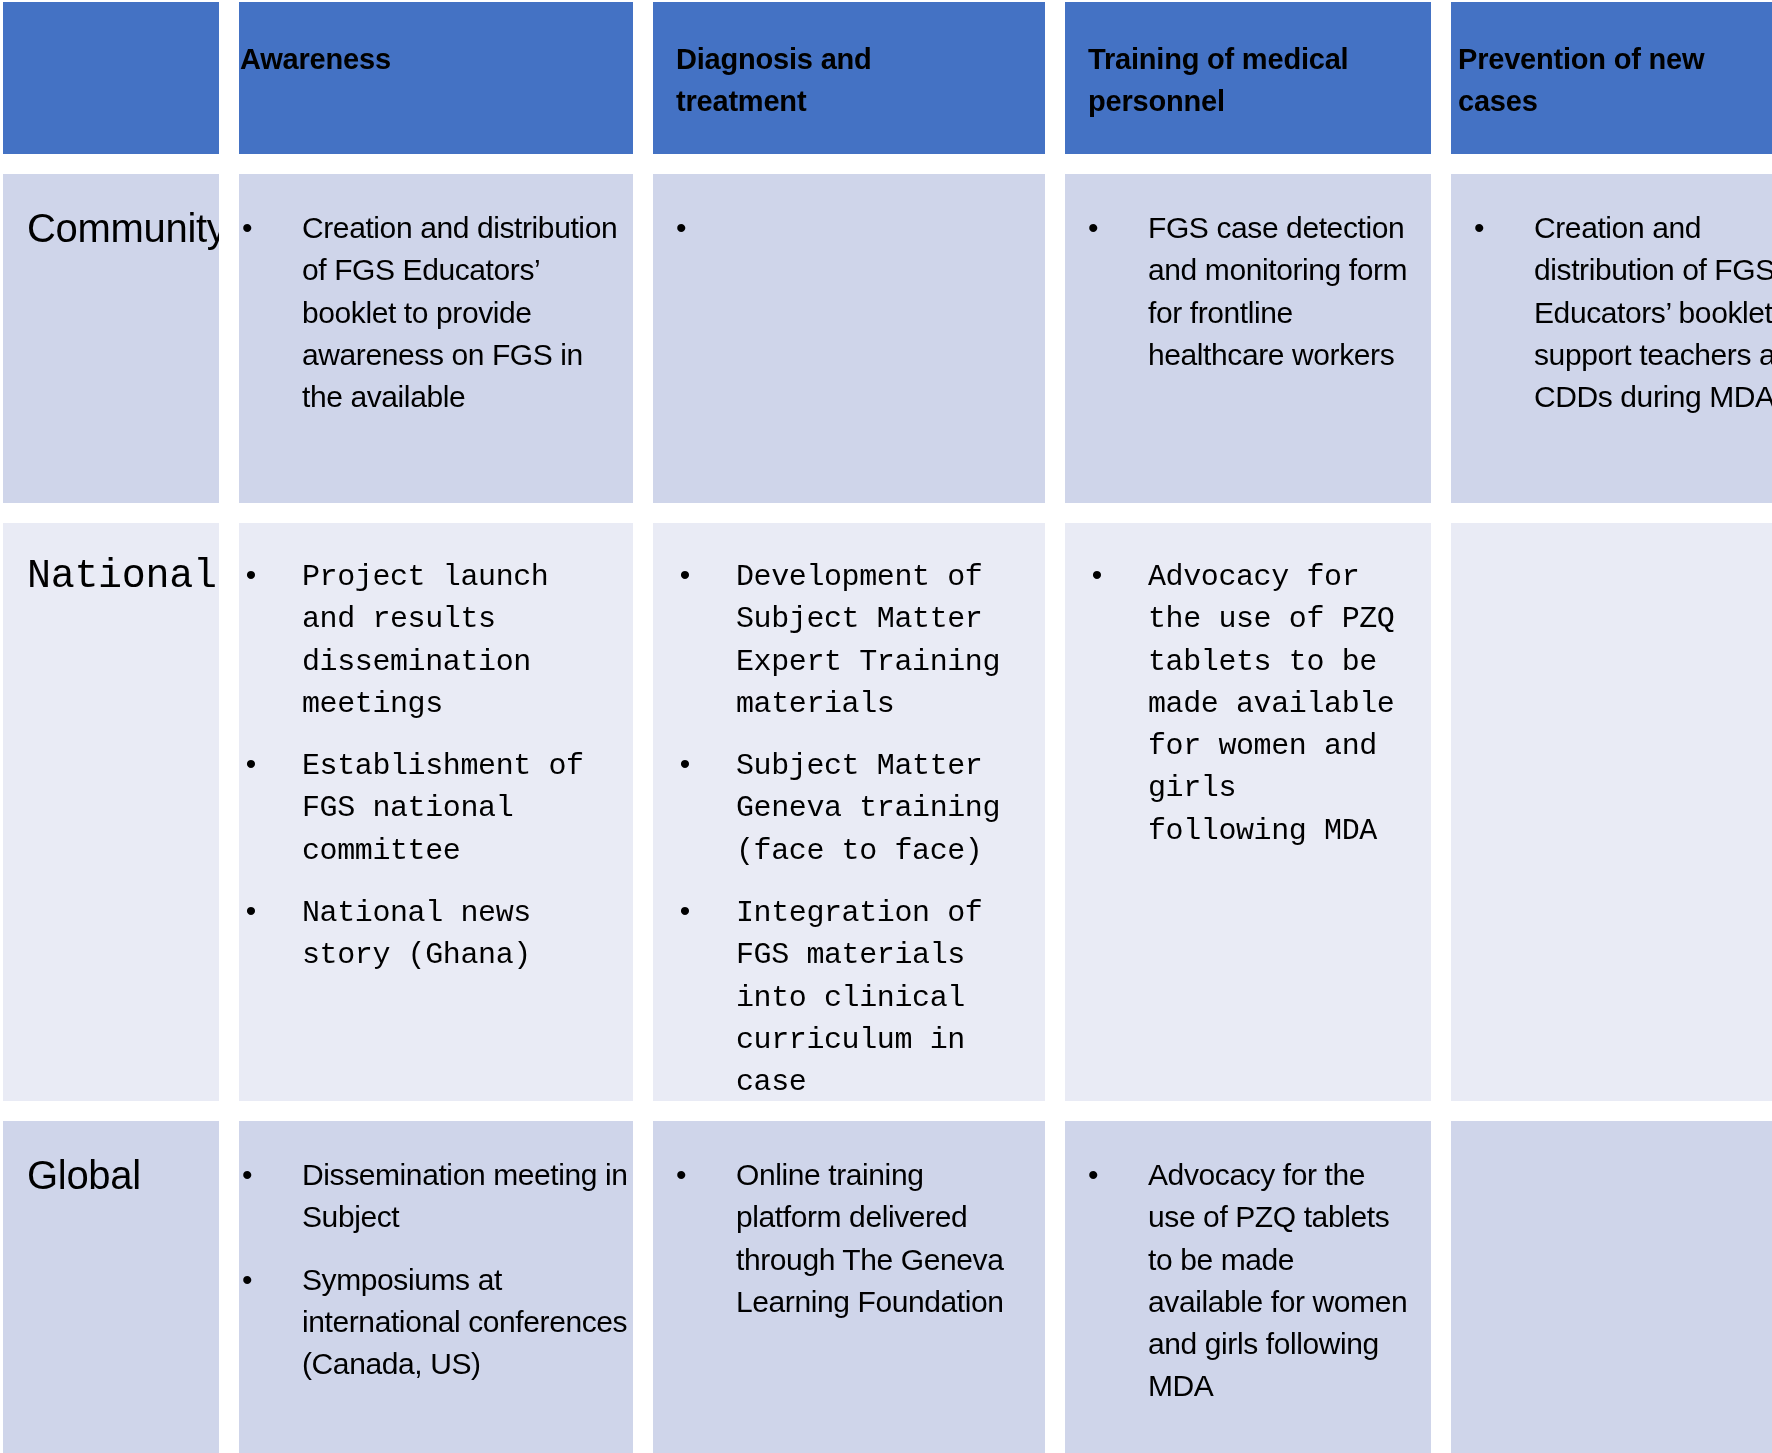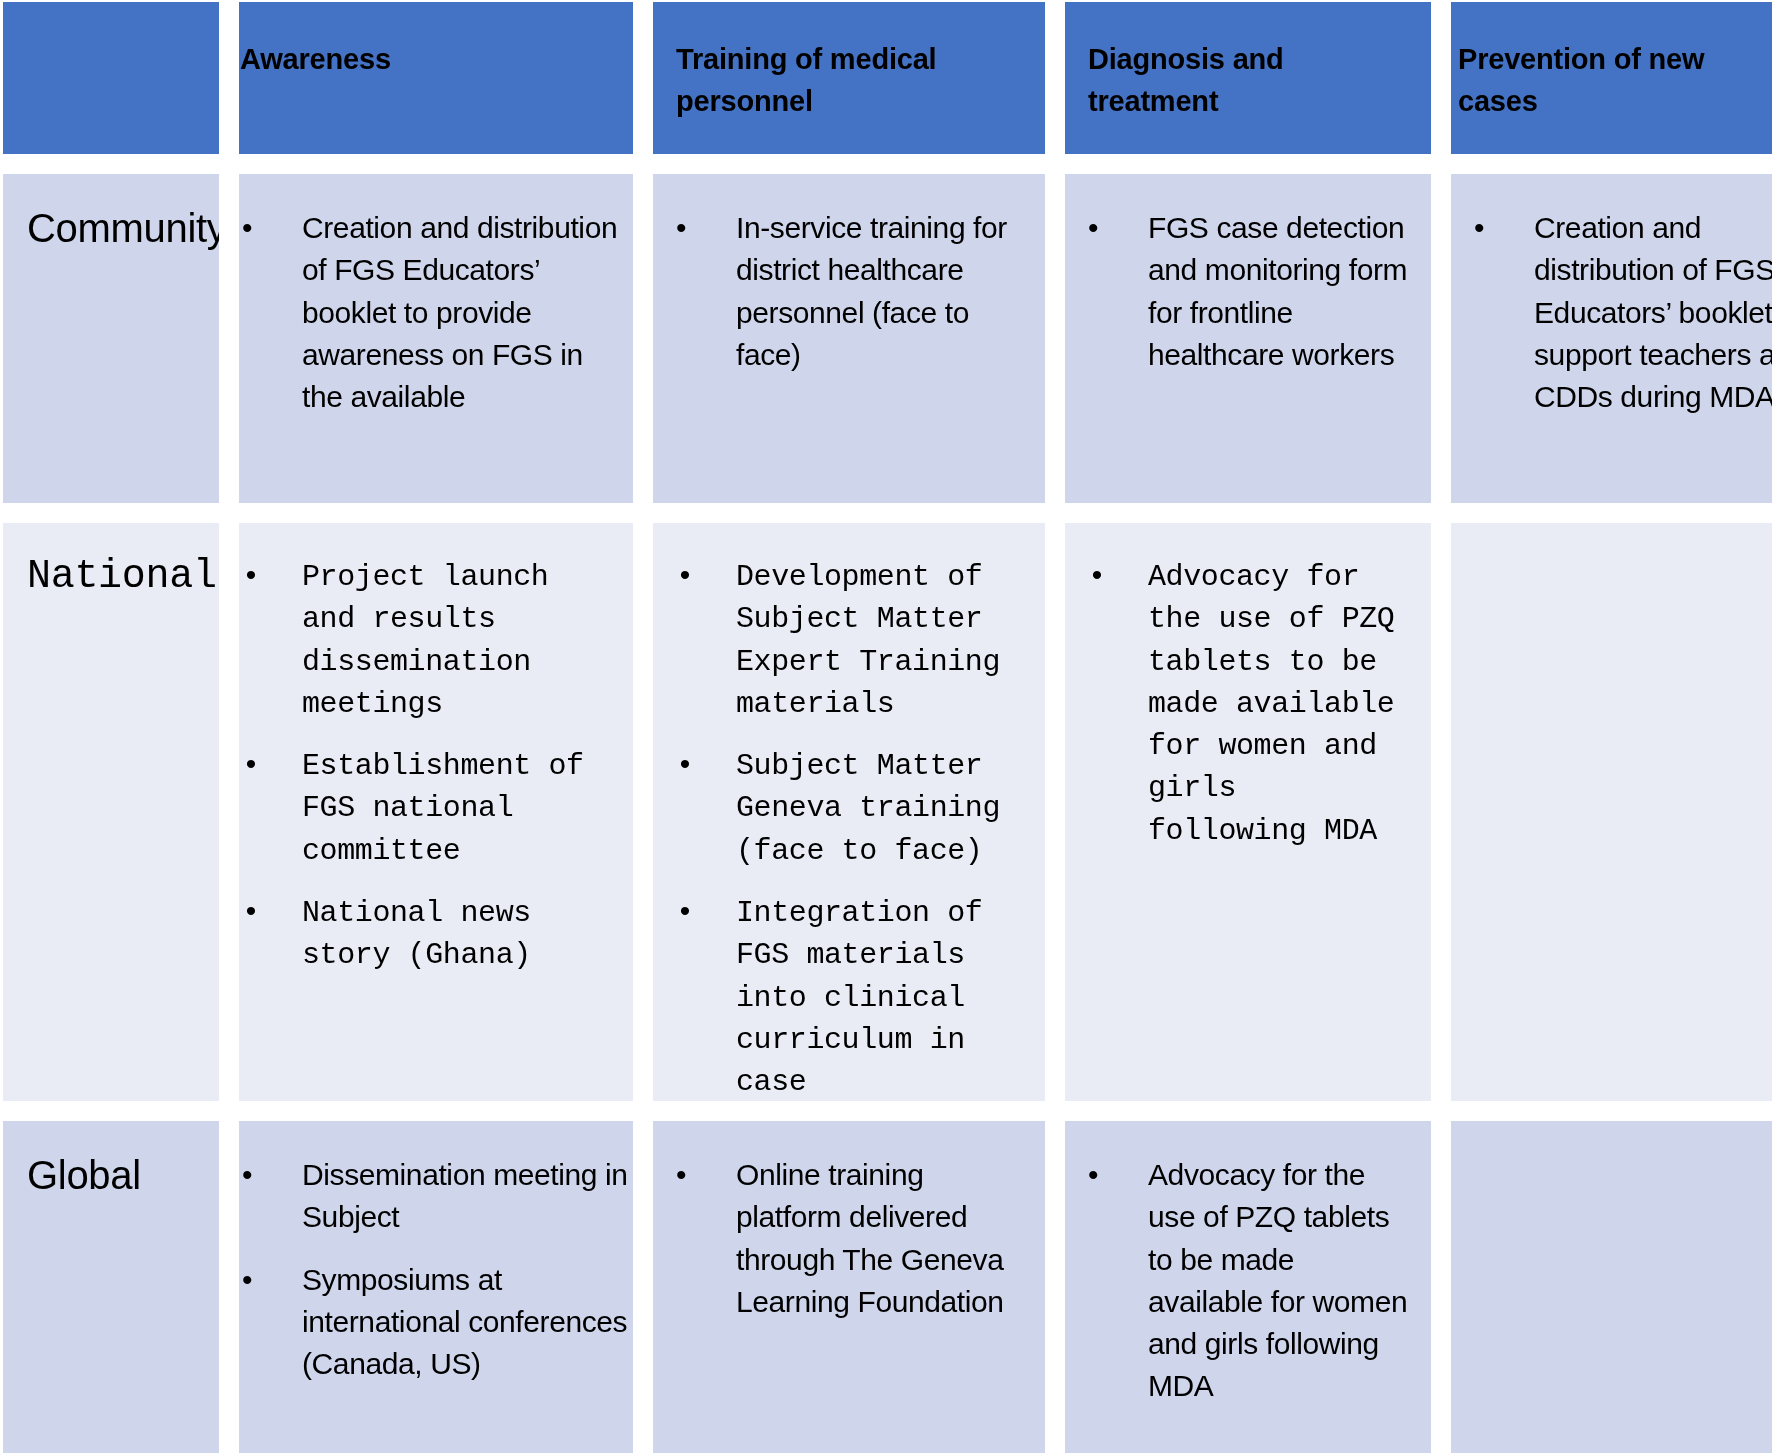--- a/index.html
+++ b/index.html
@@ -69,33 +69,33 @@
     top: 0;
   }
 </style>
 </head>
 <body>
 
 <div id="grid">
 
   <div class="cell hdr" style="padding-left:0;"><span></span></div>
   <div class="cell hdr" style="padding-left:1px; padding-right:60px;"><span>Awareness</span></div>
+  <div class="cell hdr" style="padding-left:23px; padding-right:100px;"><span>Diagnosis and treatment</span></div>
   <div class="cell hdr" style="padding-left:23px; padding-right:40px;"><span>Training of medical personnel</span></div>
-  <div class="cell hdr" style="padding-left:23px; padding-right:100px;"><span>Diagnosis and treatment</span></div>
   <div class="cell hdr" style="padding-left:7px; padding-right:60px;"><span>Prevention of new cases</span></div>
 
   <div class="cell row-dark rowlabel"><span>Community</span></div>
   <div class="cell row-dark" style="padding-right:6px;">
     <ul class="bullets">
       <li><span class="dot">•</span><span>Creation and distribution of FGS Educators’ booklet to provide awareness on FGS in the available</span></li>
     </ul>
   </div>
   <div class="cell row-dark" style="padding-left:20px; padding-right:16px;">
     <ul class="bullets">
-      <li><span class="dot">•</span><span>In-service training for district healthcare personnel (face to face)</span></li>
+      <li><span class="dot">•</span></li>
     </ul>
   </div>
   <div class="cell row-dark" style="padding-left:20px; padding-right:20px;">
     <ul class="bullets">
       <li><span class="dot">•</span><span>FGS case detection and monitoring form for frontline healthcare workers</span></li>
     </ul>
   </div>
   <div class="cell row-dark" style="padding-left:20px; padding-right:10px;">
     <ul class="bullets">
       <li><span class="dot">•</span><span>Creation and distribution of FGS Educators’ booklet to support teachers and CDDs during MDA</span></li>

